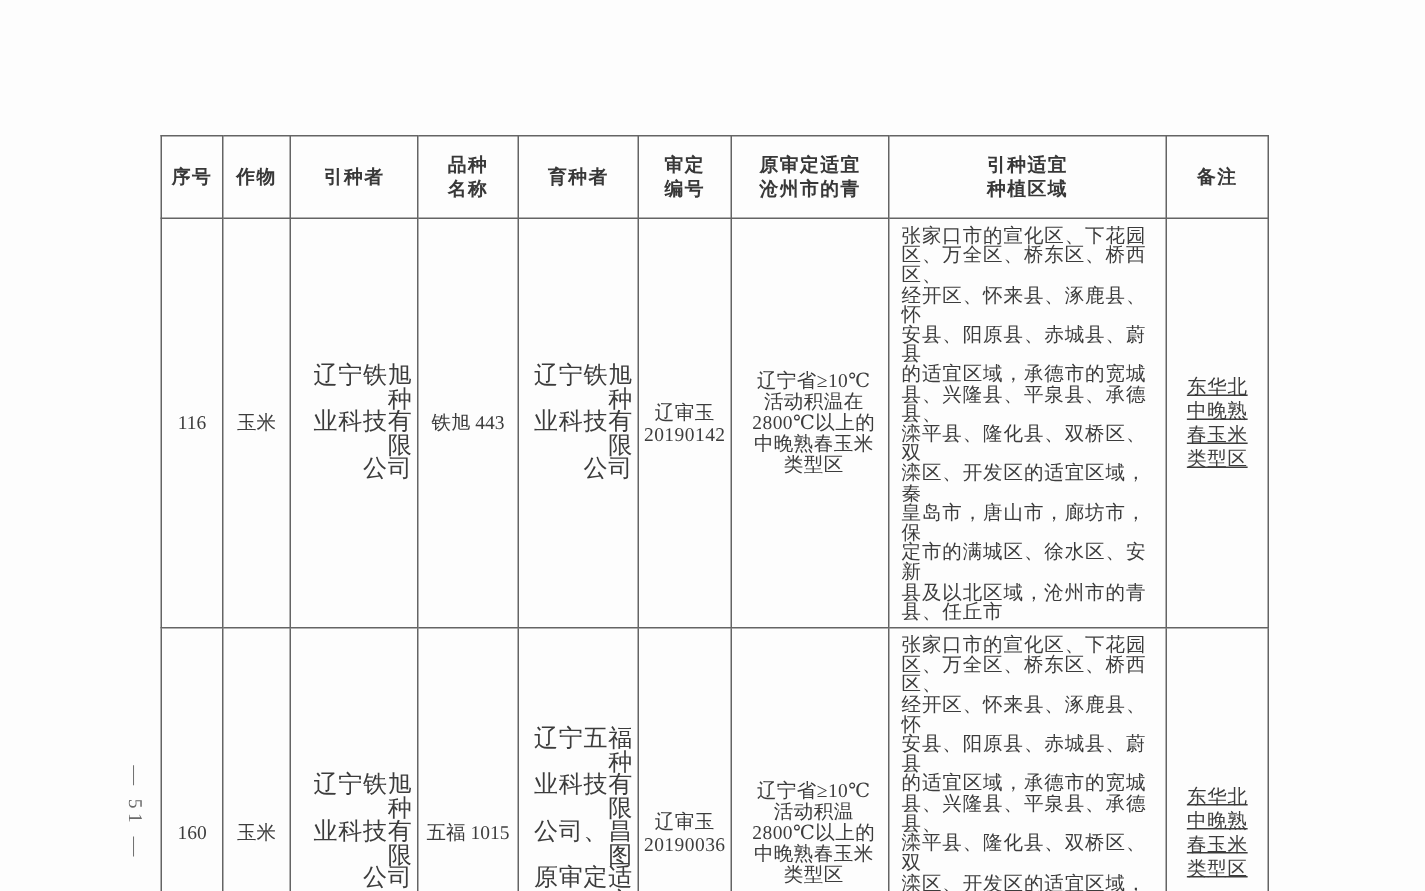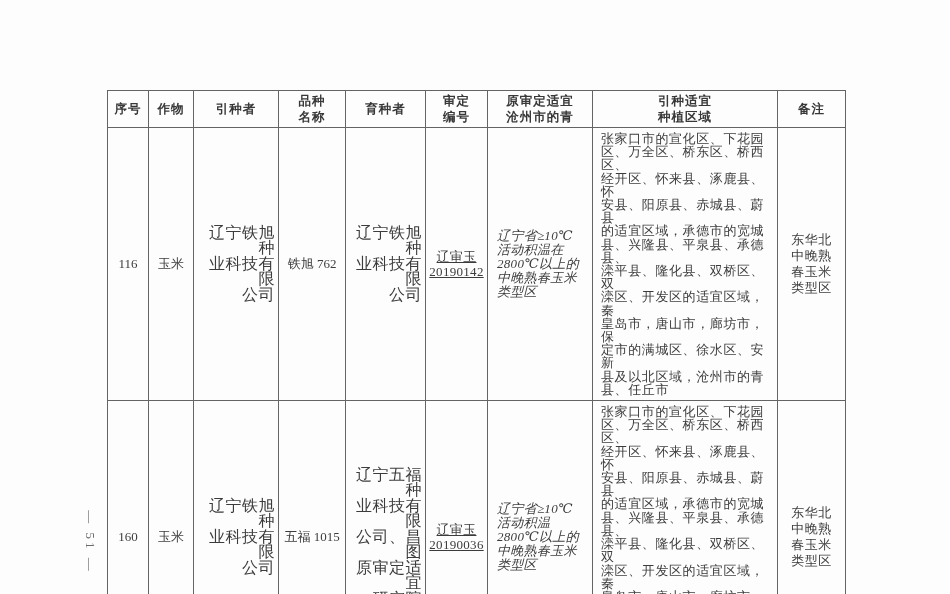--- a/index.html
+++ b/index.html
@@ -17,43 +17,43 @@
     font-size:13px; color:#6a6a6a; letter-spacing:3px;
   }
   table.records {
     position:absolute; left:107px; top:90px; width:738px;
     border-collapse:collapse; table-layout:fixed;
   }
   .records th, .records td {
     border:1px solid #646464; text-align:center; vertical-align:middle;
     padding:2px 3px; overflow:hidden;
   }
-  .records thead tr { height:37px; }
+  .records thead tr { height:55px; }
   .records th {
     font-size:12.5px; font-weight:bold; letter-spacing:1px; line-height:16px;
     color:#383838;
   }
   .pre { white-space:pre-line; }
   .records tbody td { font-size:13px; }
   tr.r0 { height:173px; }
   tr.r1 { height:170px; }
   .blk {
     display:inline-block; text-align:right;
     font-size:16px; line-height:15.5px; letter-spacing:0.5px;
   }
-  td.cell-approval { font-size:12.5px; line-height:15px; letter-spacing:0.3px;text-decoration:underline; }
+  td.cell-approval { font-size:12.5px; line-height:15px; letter-spacing:0.3px; }
   td.region-orig {
-    text-align:left; padding-left:9px; padding-right:4px;
-    font-size:12px; line-height:14px; letter-spacing:0.3px;font-style:italic;
+    text-align:center; padding-left:9px; padding-right:4px;
+    font-size:12px; line-height:14px; letter-spacing:0.3px;
   }
   td.region-intro {
     text-align:left; padding:4px 5px 4px 8px;
     font-size:11.5px; line-height:13.2px; letter-spacing:0.6px;
   }
-  td.cell-remark { font-size:12px; line-height:16px; letter-spacing:0.5px; }
+  td.cell-remark { font-size:12px; line-height:16px; letter-spacing:0.5px;text-decoration:underline; }
 </style>
 </head>
 <body>
 
 <div class="page-num">
   <span class="page-num-text">— 51 —</span>
 </div>
 
 <table class="records">
   <colgroup>
@@ -84,21 +84,21 @@
       <th class="pre">备注</th>
     </tr>
   </thead>
   <tbody>
     <tr class="r0">
       <td>116</td>
       <td>玉米</td>
       <td><div class="blk pre">辽宁铁旭种
 业科技有限
 公司</div></td>
-      <td>铁旭 762</td>
+      <td>铁旭 443</td>
       <td><div class="blk pre">辽宁铁旭种
 业科技有限
 公司</div></td>
       <td class="cell-approval pre">辽审玉
 20190142</td>
       <td class="region-orig pre">辽宁省≥10℃
 活动积温在
 2800℃以上的
 中晚熟春玉米
 类型区</td>

